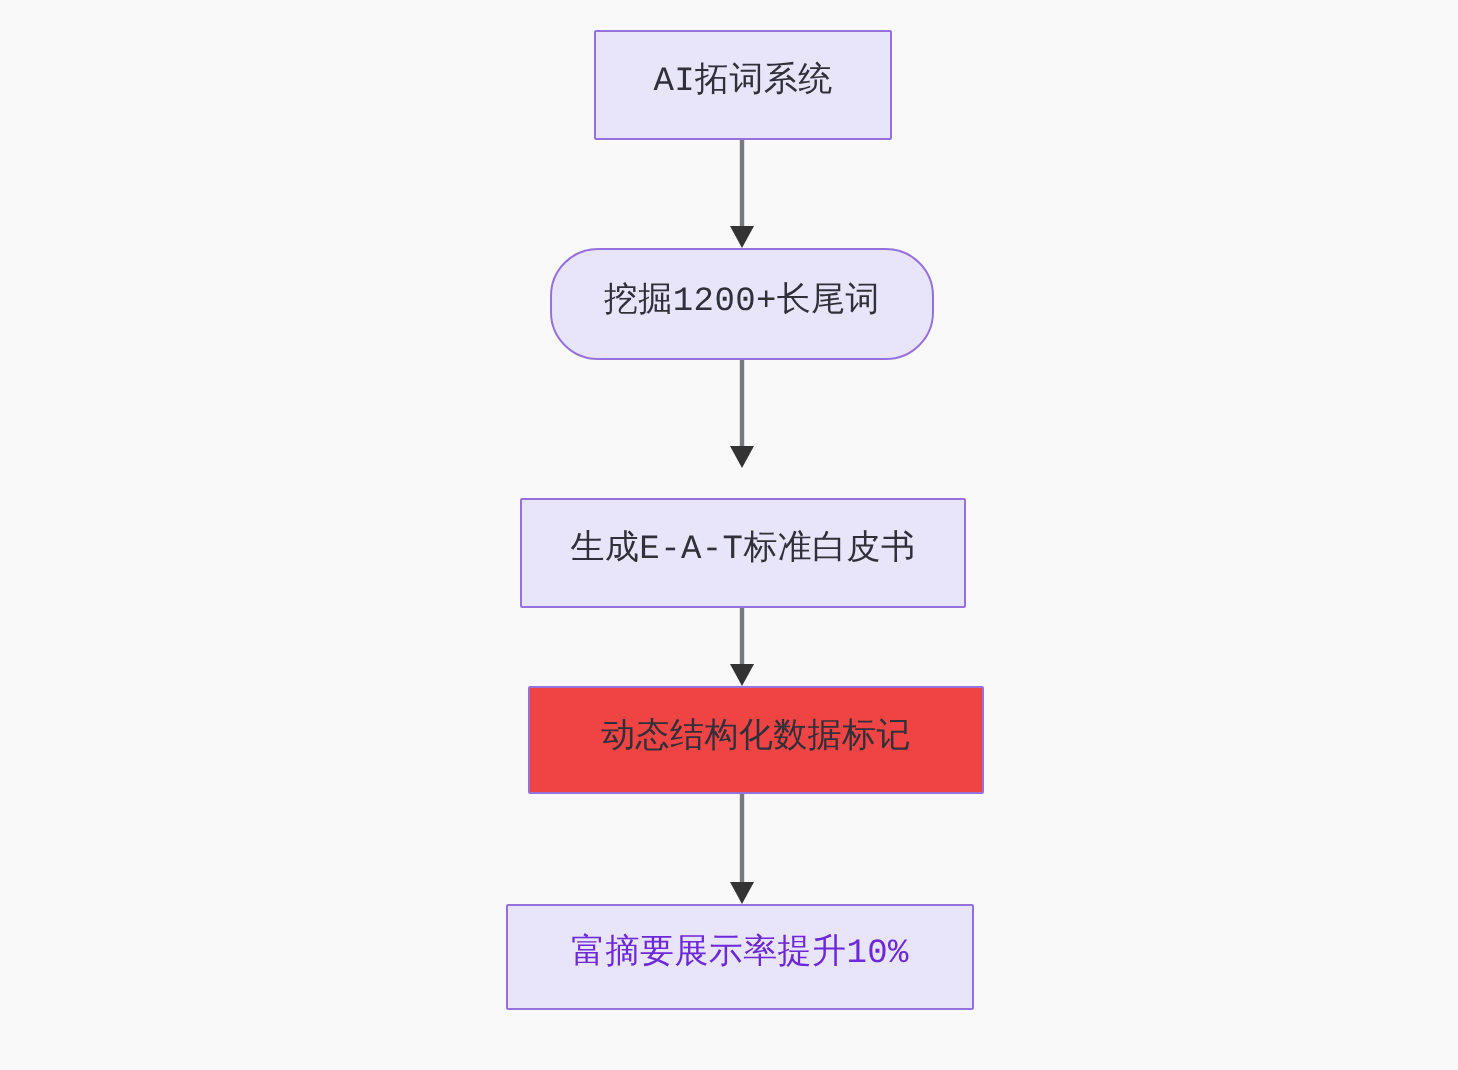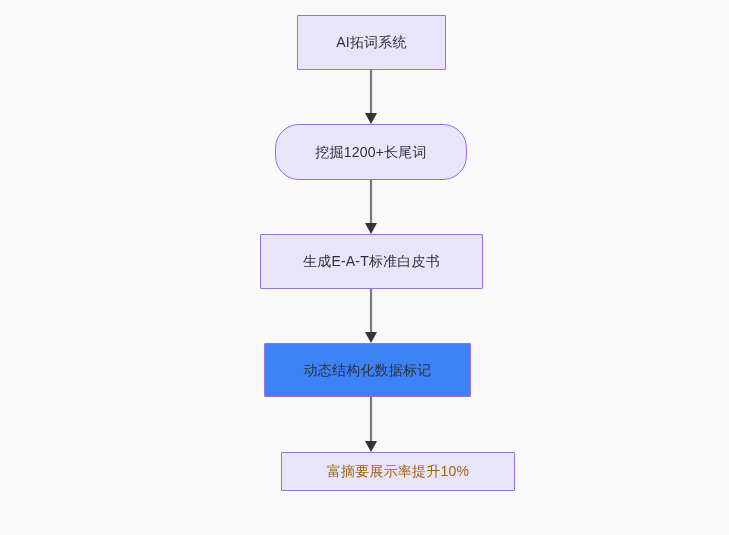--- a/index.html
+++ b/index.html
@@ -22,25 +22,26 @@
   .node {
     position: absolute;
     box-sizing: border-box;
     background: #e8e5fb;
     border: 1.6px solid #9572db;
     border-radius: 1px;
     display: flex;
     align-items: center;
     justify-content: center;
     color: #30303a;
-    font-size: 14px;
+    font-size: 17px;
     line-height: 1.2;
     letter-spacing: 0.2px;
     white-space: nowrap;
     text-align: center;
+    font-family: Liberation Mono, monospace;
   }
   .node-label {
     display: block;
   }
   .edge-layer {
     position: absolute;
     left: 0;
     top: 0;
     width: 729px;
     height: 535px;
@@ -81,25 +82,25 @@
   </svg>
 
   <div class="node" id="node-n1" style="left: 297px; top: 15px; width: 149px; height: 55px; background: rgb(232, 229, 251); border-color: rgb(149, 114, 219); color: rgb(48, 48, 58);">
     <span class="node-label">AI拓词系统</span>
   </div>
 
   <div class="node" id="node-n2" style="left: 275px; top: 124px; width: 192px; height: 56px; background: rgb(232, 229, 251); border-color: rgb(149, 114, 219); color: rgb(48, 48, 58); border-radius: 24px;">
     <span class="node-label">挖掘1200+长尾词</span>
   </div>
 
-  <div class="node" id="node-n3" style="left: 260px; top: 234px; width: 223px; height: 55px; background: rgb(232, 229, 251); border-color: rgb(149, 114, 219); color: rgb(48, 48, 58);">
+  <div class="node" id="node-n3" style="left: 260px; top: 249px; width: 223px; height: 55px; background: rgb(232, 229, 251); border-color: rgb(149, 114, 219); color: rgb(48, 48, 58);">
     <span class="node-label">生成E-A-T标准白皮书</span>
   </div>
 
-  <div class="node" id="node-n4" style="left: 264px; top: 343px; width: 207px; height: 54px; background: #3b82f6; border-color: rgb(149, 114, 219); color: rgb(48, 48, 58);">
+  <div class="node" id="node-n4" style="left: 264px; top: 343px; width: 228px; height: 54px; background: #ef4444; border-color: rgb(149, 114, 219); color: rgb(48, 48, 58);">
     <span class="node-label">动态结构化数据标记</span>
   </div>
 
-  <div class="node" id="node-n5" style="left: 253px; top: 452px; width: 234px; height: 39px; background: rgb(232, 229, 251); border-color: rgb(149, 114, 219); color: #a16207; margin-left: 28px;">
+  <div class="node" id="node-n5" style="left: 253px; top: 452px; width: 234px; height: 53px; background: rgb(232, 229, 251); border-color: rgb(149, 114, 219); color: #6d28d9;">
     <span class="node-label">富摘要展示率提升10%</span>
   </div>
 
 </div>
 
 </body></html>

